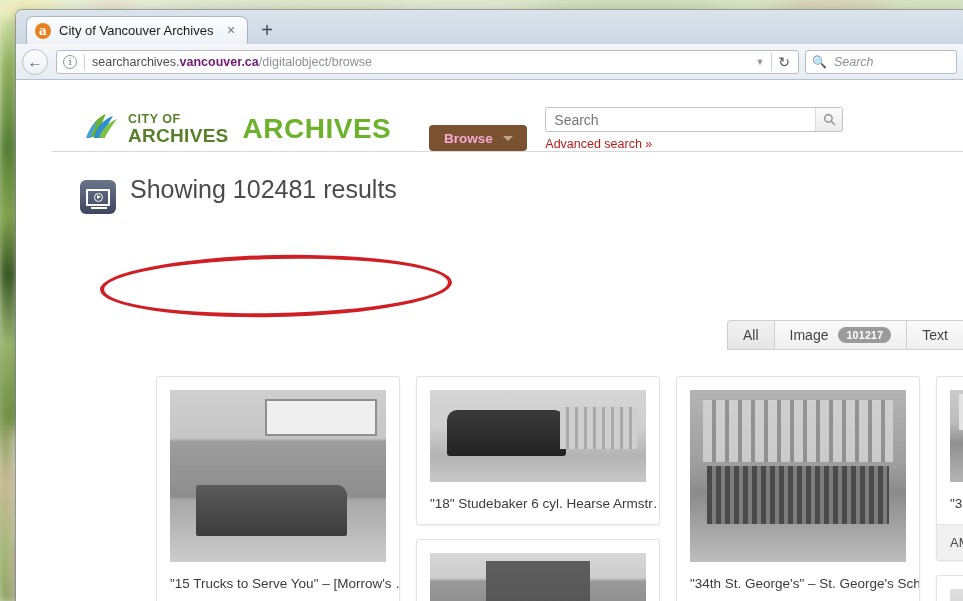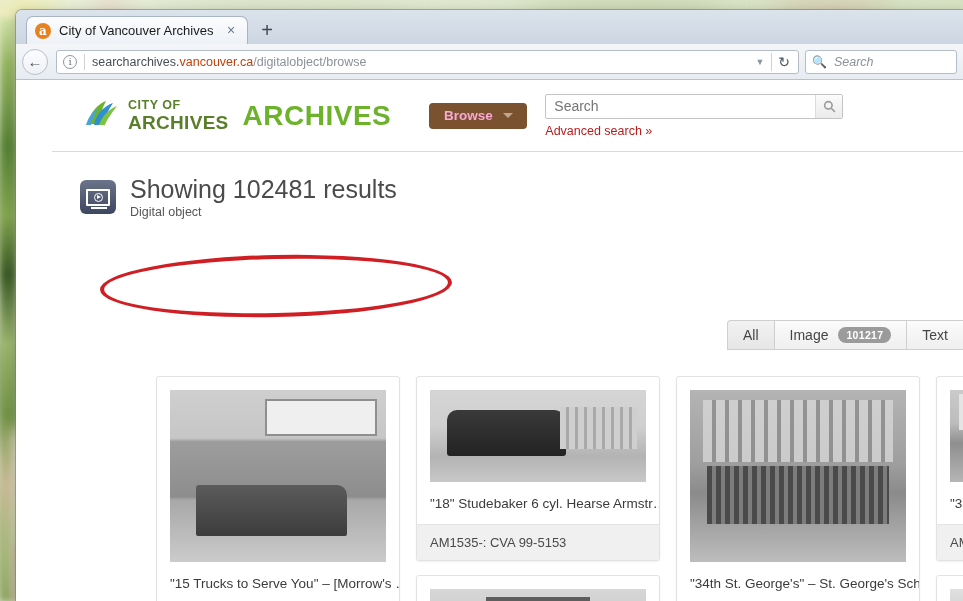--- a/index.html
+++ b/index.html
@@ -139,21 +139,21 @@
   }
   #site-info-icon {
     width: 14px; height: 14px; border-radius: 50%;
     border: 1px solid #8c969f; color: #6b757e;
     font-size: 10px; line-height: 12px; text-align: center;
     font-family: "DejaVu Serif", serif;
     flex: 0 0 auto; cursor: pointer;
   }
   #url-divider { width:1px; height:16px; background:#ccd2d8; margin:0 7px; flex:0 0 auto; }
   #url-text { font-size: 12.5px; color: #8b9199; white-space: nowrap; overflow: hidden; flex:1 1 auto; }
-  #url-text b { color: #c2410c; font-weight: normal; }
+  #url-text b { color: #701a75; font-weight: bold; }
   #url-text .host-pre { color:#4a4f55; }
   #url-dropdown {
     flex: 0 0 auto; width: 22px; text-align: center;
     color: #8d969f; font-size: 9px; cursor: pointer;
   }
   #url-sep { width:1px; height:18px; background:#ccd2d8; flex:0 0 auto; }
   #reload-button {
     flex: 0 0 auto; width: 24px; text-align:center;
     color: #4d5760; font-size: 14px; cursor: pointer;
   }
@@ -185,21 +185,21 @@
   #page-leftgutter {
     position:absolute; left:0; top:0; width:36px; bottom:0;
     background:#ffffff;
   }
 
   
   #site-header {
     position: relative;
     height: 72px;
     border-bottom: 1px solid #d9d9d9;
-    display: flex; align-items: center;
+    display: flex; align-items: flex-end;
   }
   #brand { display:flex; align-items:center; margin-left:28px; }
   #brand-mark { width: 44px; height: 44px; position: relative; flex:0 0 auto;}
   #brand-text { margin-left: 4px; line-height: 1; }
   .brand-city {
     font-size: 12.5px; letter-spacing: .5px; color: #5a7f2a; font-weight: bold;
     font-family: "Liberation Sans", sans-serif;
   }
   .brand-van {
     font-size: 19px; letter-spacing: .3px; color: #5a7f2a; font-weight: bold;
@@ -537,21 +537,20 @@
       </div>
 
       <div id="results-header">
         <div id="digital-object-icon">
           <div class="screen">
               <div class="play"></div>
             </div>
         </div>
         <div id="results-text">
           <div id="results-title">Showing 102481 results</div>
-          <div id="results-subtitle">Digital object</div>
         </div>
       </div>
 
       <div id="annotation-ellipse"></div>
 
       <div id="filter-tabs">
           <div class="filter-tab">
             <span>All</span>
           </div>
           <div class="filter-tab">
@@ -571,21 +570,20 @@
               </div>
               <div class="card-title">"15 Trucks to Serve You" – [Morrow's …</div>
             </div>
           </div>
           <div class="grid-column">
             <div class="result-card">
               <div class="card-thumb" style="height: 92px;">
                 <div class="photo ph-hearse"></div>
               </div>
               <div class="card-title">"18" Studebaker 6 cyl. Hearse Armstr…</div>
-              <div class="card-ref">AM1535-: CVA 99-5153</div>
             </div>
             <div class="result-card">
               <div class="card-thumb" style="height: 140px;">
                 <div class="photo ph-monument"></div>
               </div>
             </div>
           </div>
           <div class="grid-column">
             <div class="result-card">
               <div class="card-thumb" style="height: 172px;">

